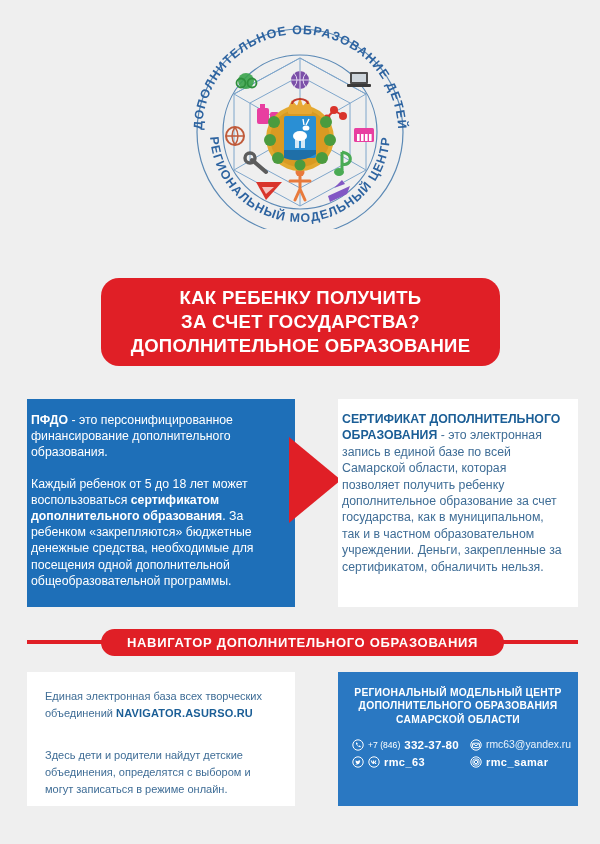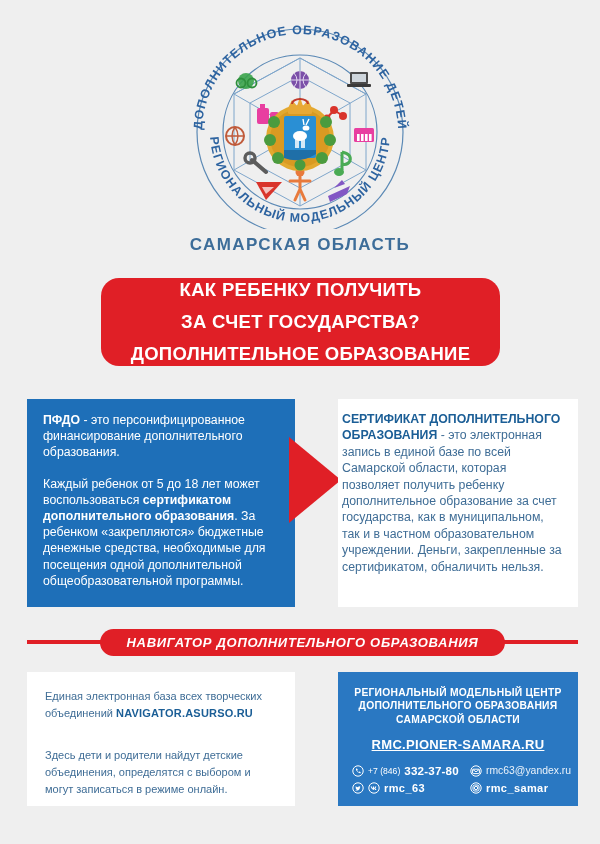--- a/index.html
+++ b/index.html
@@ -27,33 +27,32 @@
   
   .headline {
     position: absolute; left: 101px; top: 278px;
     width: 399px; height: 88px;
     background: #e01f26;
     border-radius: 18px;
     display: flex; flex-direction: column;
     align-items: center; justify-content: center;
     color: #ffffff;
     text-align: right;
-    gap: 8px;
   }
   .headline div {
     font-size: 18.5px; font-weight: bold; letter-spacing: .3px;
     line-height: 24px;
   }
 
   
   .box-blue {
     position: absolute; left: 27px; top: 399px;
     width: 268px; height: 208px;
     background: #1e6fb8;
-    padding: 13px 16px 10px 16px;
+    padding: 13px 16px 10px 4px;
     color: #ffffff;
   }
   .box-blue p { font-size: 12.3px; line-height: 16.2px; }
   .box-blue p.gap { margin-top: 15px; }
   .box-blue b { font-weight: bold; }
 
   .arrow {
     position: absolute; left: 289px; top: 437px;
     width: 0; height: 0;
     border-top: 43px solid transparent;
@@ -81,21 +80,20 @@
     position: absolute; left: 0; top: 13px;
     width: 100%; height: 4px; background: #e01f26;
   }
   .nav-pill {
     position: relative;
     background: #e01f26; color: #fff;
     border-radius: 15px;
     padding: 6px 26px;
     font-size: 13px; font-weight: bold; letter-spacing: .7px;
     white-space: nowrap;
-    font-style: italic;
   }
 
   
   .bottom-white {
     position: absolute; left: 27px; top: 672px;
     width: 268px; height: 134px;
     background: #ffffff;
     padding: 16px 16px 10px 18px;
     color: #3f6d96;
   }
@@ -251,21 +249,20 @@
           <path d="M122 101 l3 -6 M120 101 l-1 -6" stroke="#ffffff" stroke-width="1.4"></path>
         </g>
         <g>
           <rect x="104" y="84" width="24" height="6" rx="1.5" fill="#e8a935"></rect>
           <path d="M104 84 l4 -8 l5 6 l3 -9 l3 9 l5 -6 l4 8 z" fill="#e8a935"></path>
           <path d="M108 80 a8 5 0 0 1 16 0" fill="none" stroke="#c0392b" stroke-width="2"></path>
         </g>
       </g>
     </svg>
   </div>
-  <div class="region-title">САМАРСКАЯ ОБЛАСТЬ</div>
 </div>
 
 <div class="headline">
   <div>КАК РЕБЕНКУ ПОЛУЧИТЬ</div>
   <div>ЗА СЧЕТ ГОСУДАРСТВА?</div>
   <div>ДОПОЛНИТЕЛЬНОЕ ОБРАЗОВАНИЕ</div>
 </div>
 
 <div class="box-blue">
   <p>
@@ -295,21 +292,20 @@
   </p>
   <p class="gap">Здесь дети и родители найдут детские объединения, определятся с выбором и могут записаться в режиме онлайн.</p>
 </div>
 
 <div class="bottom-blue">
   <div class="bb-title">
     <div>РЕГИОНАЛЬНЫЙ МОДЕЛЬНЫЙ ЦЕНТР</div>
     <div>ДОПОЛНИТЕЛЬНОГО ОБРАЗОВАНИЯ</div>
     <div>САМАРСКОЙ ОБЛАСТИ</div>
   </div>
-  <div class="bb-url">RMC.PIONER-SAMARA.RU</div>
 
   <div class="contacts">
     <div class="c-cell">
       <svg class="c-ico" width="12" height="12" viewBox="0 0 12 12">
         <circle cx="6" cy="6" r="5.2" fill="none" stroke="#ffffff" stroke-width="1"></circle>
         <path d="M4 3.6 q1.1 -.4 1.5 .6 l.3 .8 l-.7 .6 q.5 1.1 1.5 1.5 l.6 -.7 l.8 .3 q1 .4 .6 1.5 q-2.6 .6 -4.6 -3.2 z" fill="#ffffff"></path>
       </svg>
       <span class="c-code">+7 (846)</span>
       <span class="c-phone">332-37-80</span>
     </div>

